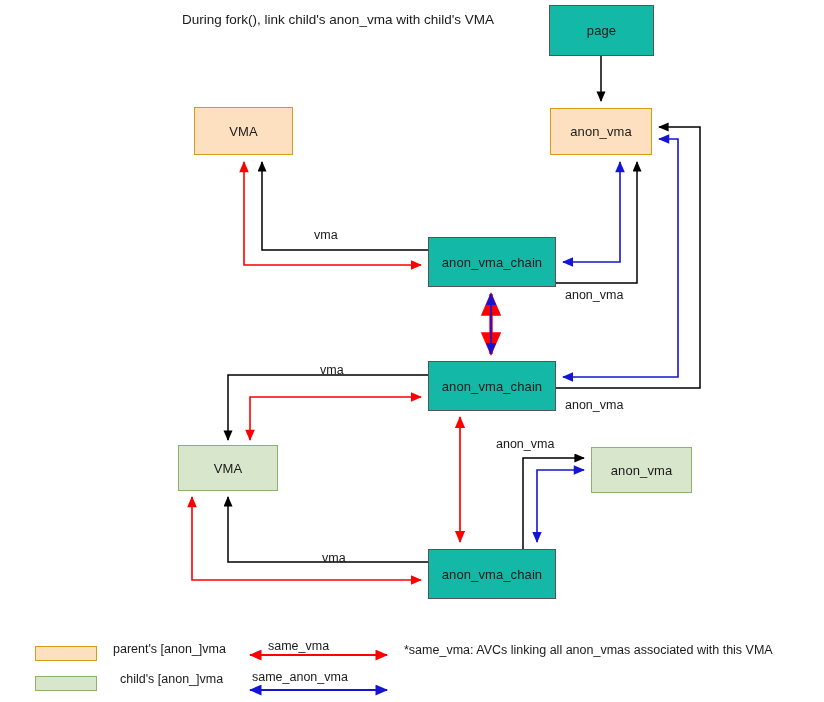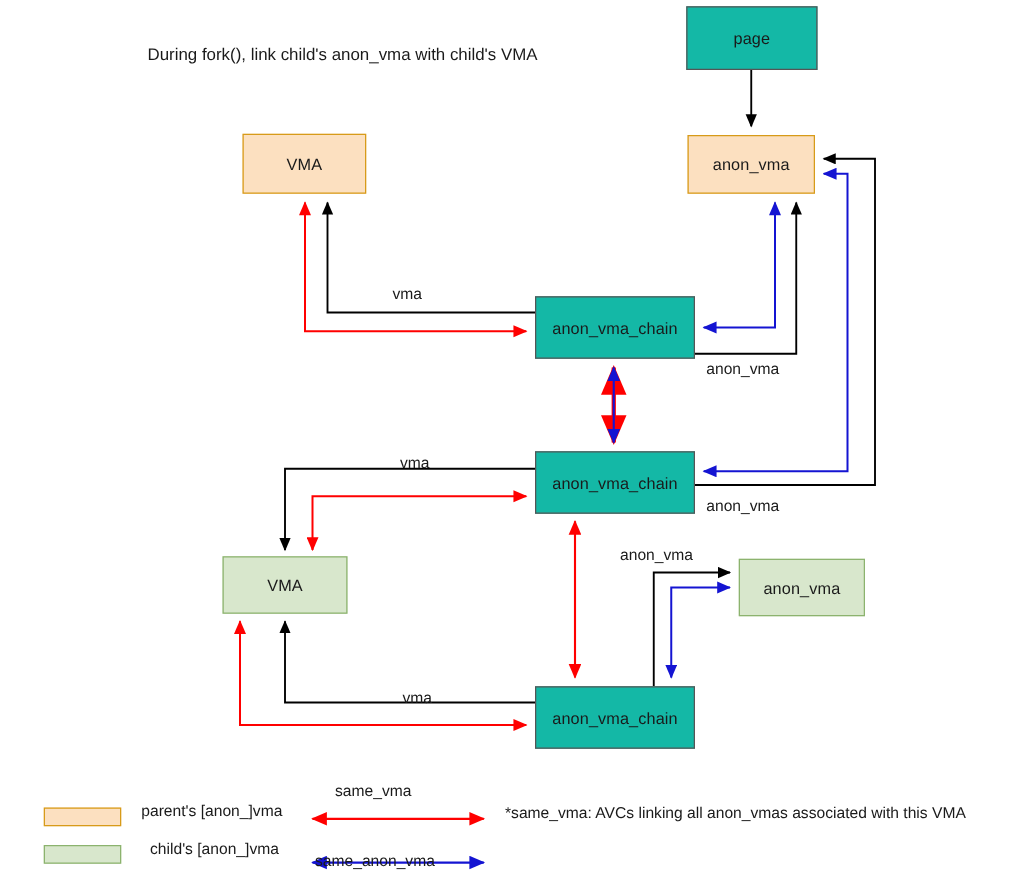--- a/index.html
+++ b/index.html
@@ -47,23 +47,23 @@
   .edge-label {
     position: absolute;
     font-size: 12.5px;
     color: #1a1a1a;
     white-space: nowrap;
     z-index: 4;
   }
   #title {
     position: absolute;
     left: 118px;
-    top: 34px;
+    top: 10px;
     width: 440px;
-    text-align: left;
+    text-align: center;
     font-size: 13.5px;
     line-height: 19px;
     color: #1a1a1a;
     z-index: 5;
   }
   #legend {
     position: absolute;
     left: 0;
     top: 620px;
     width: 740px;
@@ -222,18 +222,18 @@
 
 <div class="edge-label" style="left:322px; top:551px;">vma</div>
 
 <div id="legend">
   <div class="legend-swatch parent" style="left:35px; top:26px;"></div>
   <div class="legend-text" style="left:113px; top:22px;">parent's [anon_]vma</div>
 
   <div class="legend-swatch child" style="left:35px; top:56px;"></div>
   <div class="legend-text" style="left:120px; top:52px;text-align:right;">child's [anon_]vma</div>
 
-  <div class="legend-text" style="left:268px; top:6px;text-align:right;">same_vma</div>
-
-  <div class="legend-text" style="left:252px; top:62px;">same_anon_vma</div>
+  <div class="legend-text" style="left:268px; top:19px;text-align:right;">same_vma</div>
+
+  <div class="legend-text" style="left:252px; top:50px;">same_anon_vma</div>
 
   <div class="note-text" style="left:404px; top:23px;">*same_vma: AVCs linking all anon_vmas associated with this VMA</div>
 </div>
 
 </body></html>

